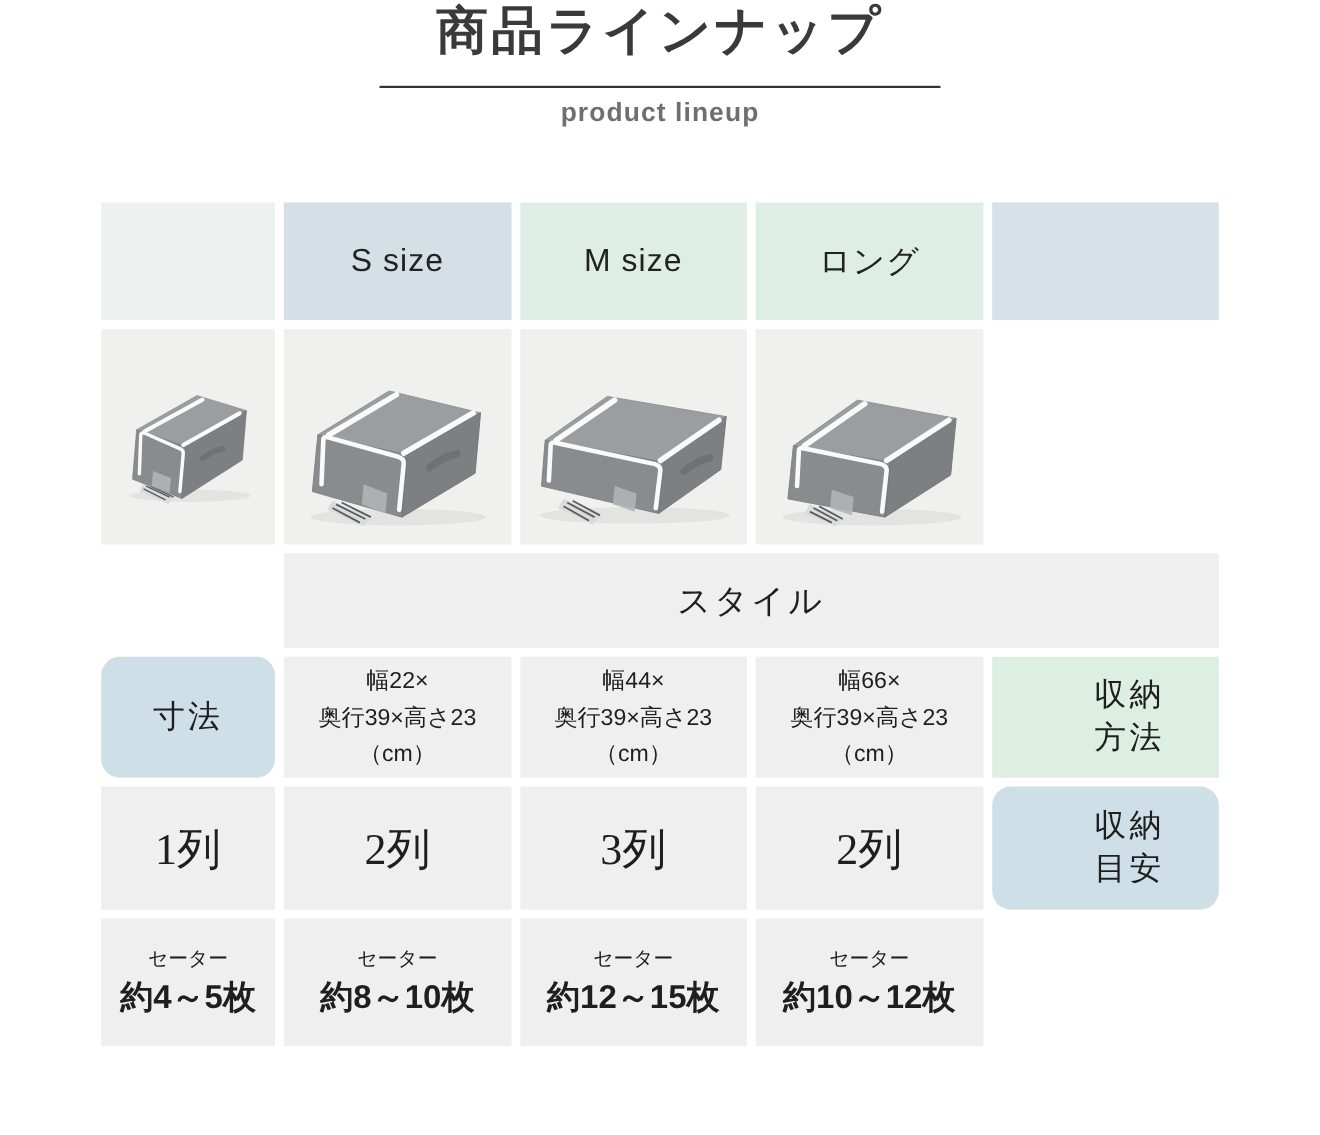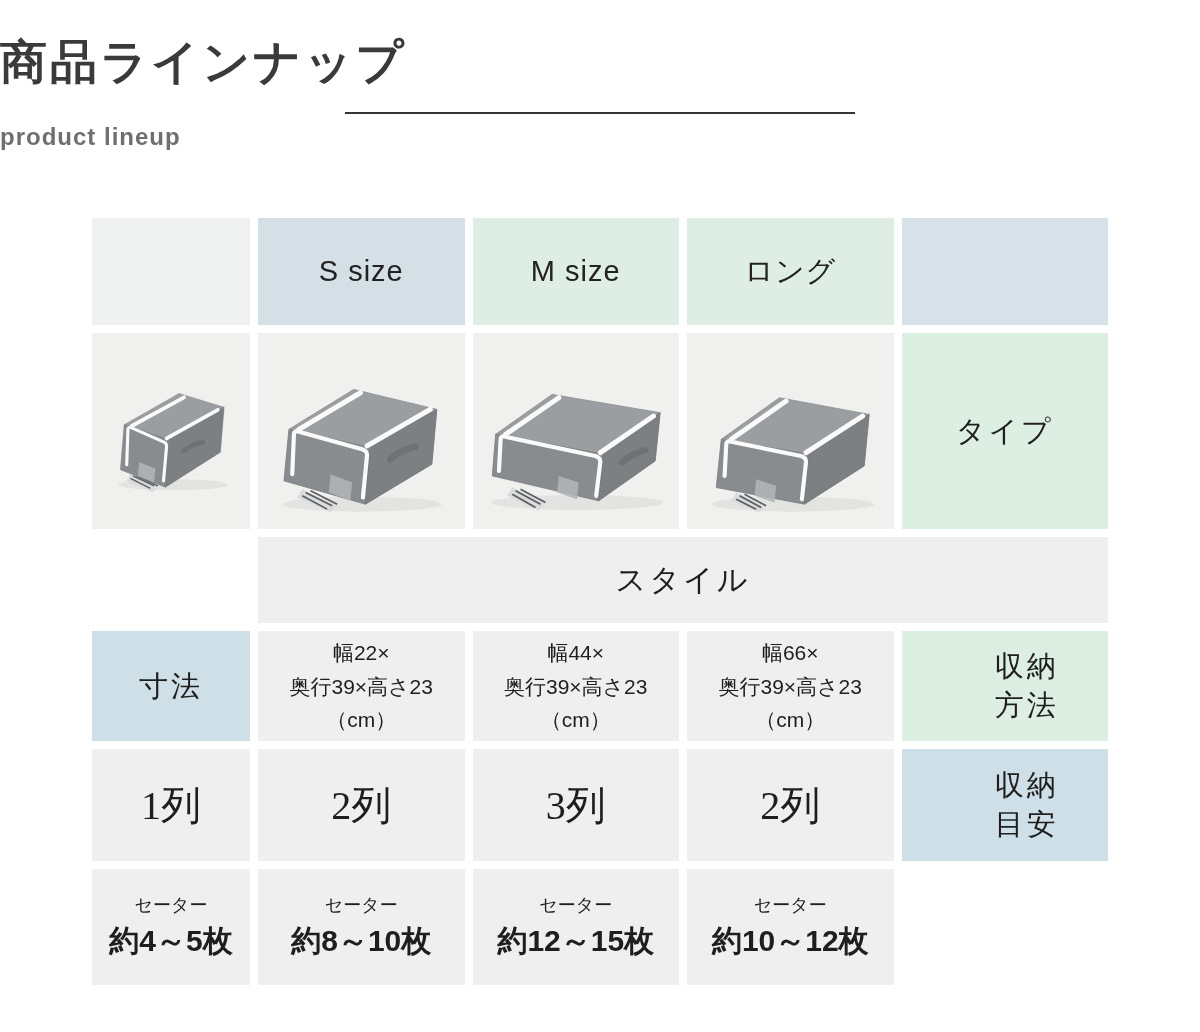--- a/index.html
+++ b/index.html
@@ -2,21 +2,21 @@
 <html style="--header-blue: #d4dfe6; --header-green: #dfeee4; --label-blue: #cfdfe7; --label-blue-light: #d6e1e8; --label-green: #ddeee3; --cell-gray: #eff0f0; --value-gray: #efefef; --text-dark: #1e1e1e;"><head>
 <meta charset="utf-8">
 <style>
   * { margin:0; padding:0; box-sizing:border-box; }
   html,body { background:#ffffff; }
   .page {
     width:1200px; height:1032px; background:#fff; overflow:hidden;
     font-family:"Liberation Sans","DejaVu Sans",sans-serif;
     color:#1e1e1e;
   }
-  .title-wrap { padding-top:34px; text-align:left; }
+  .title-wrap { text-align:center; }
   .title {
     font-size:47px; font-weight:700; color:#3a3a3a; letter-spacing:3px;
     line-height:1.2;
   }
   .divider { width:510px; height:2px; background:#333; margin:22px auto 0; }
   .subtitle {
     margin-top:8px; font-size:24px; color:#6f6f6f; letter-spacing:1px;
     line-height:1.25; font-weight:700;
   }
   .table {
@@ -26,21 +26,21 @@
     grid-template-rows:107px 196px 86px 110px 112px 116px;
     gap:8px;
   }
   .cell {
     display:flex; flex-direction:column; align-items:center; justify-content:center;
     text-align:center;
   }
   .bg-gray       { background:var(--cell-gray,#eff0f0); }
   .bg-headblue   { background:var(--header-blue,#d4dfe6); }
   .bg-headgreen  { background:var(--header-green,#dfeee4); }
-  .bg-labelblue  { background:var(--label-blue,#cfdfe7); }
+  .bg-labelblue  { background:var(--label-blue,#cfdfe7);border-radius:17px; }
   .bg-labelbluelt{ background:var(--label-blue-light,#d6e1e8); }
   .bg-labelgreen { background:var(--label-green,#ddeee3); }
   .bg-value      { background:var(--value-gray,#efefef); }
   .col-header { font-size:29px; font-weight:500; color:#222; letter-spacing:1px; }
   .row-label  { font-size:29px; font-weight:500; letter-spacing:3px; line-height:1.35; }
   .row-label .ln { display:block;margin-left:44px; }
   .type-value { grid-column:2 / 6; font-size:30px; font-weight:500; letter-spacing:3px; }
   .dims-l1 { font-size:21px; font-weight:500; line-height:1.6; }
   .dims-l2 { font-size:21px; font-weight:500; line-height:1.6; }
   .method-value { font-size:40px; font-weight:500;font-family:Liberation Serif, serif; }
@@ -125,21 +125,20 @@
         <polygon points="34,108 104,58 212,78 140,126" fill="#9a9ea1" stroke="#8b8f92" stroke-width="1" stroke-linejoin="round"></polygon>
         <polygon points="34,108 140,126 134,186 28,166" fill="#888c8f" stroke="#7c8083" stroke-width="1" stroke-linejoin="round"></polygon>
         <polygon points="140,126 212,78 206,140 134,186" fill="#7c8083" stroke="#717578" stroke-width="1" stroke-linejoin="round"></polygon>
         <path d="M46,108 L112,62" stroke="#fafafa" stroke-width="6" stroke-linecap="round" fill="none"></path>
         <path d="M136,124 L204,80" stroke="#fafafa" stroke-width="6" stroke-linecap="round" fill="none"></path>
         <path d="M38,152 L40,114 Q40,109 46,111 L130,128 Q136,130 136,135 L131,180" stroke="#fafafa" stroke-width="5" fill="none" stroke-linecap="round" stroke-linejoin="round"></path>
         <polygon points="76,156 100,164 98,184 74,176" fill="#b0b4b6" opacity="0.9"></polygon>
       </svg>
     </div>
 
-    <div class="cell bg-labelgreen row-label">タイプ</div>
     <div class="cell bg-value type-value">スタイル</div>
 
     <div class="cell bg-labelblue row-label">寸法</div>
     <div class="cell bg-value">
       <div class="dims-l1">幅22×</div>
       <div class="dims-l2">奥行39×高さ23（cm）</div>
     </div>
     <div class="cell bg-value">
       <div class="dims-l1">幅44×</div>
       <div class="dims-l2">奥行39×高さ23（cm）</div>

